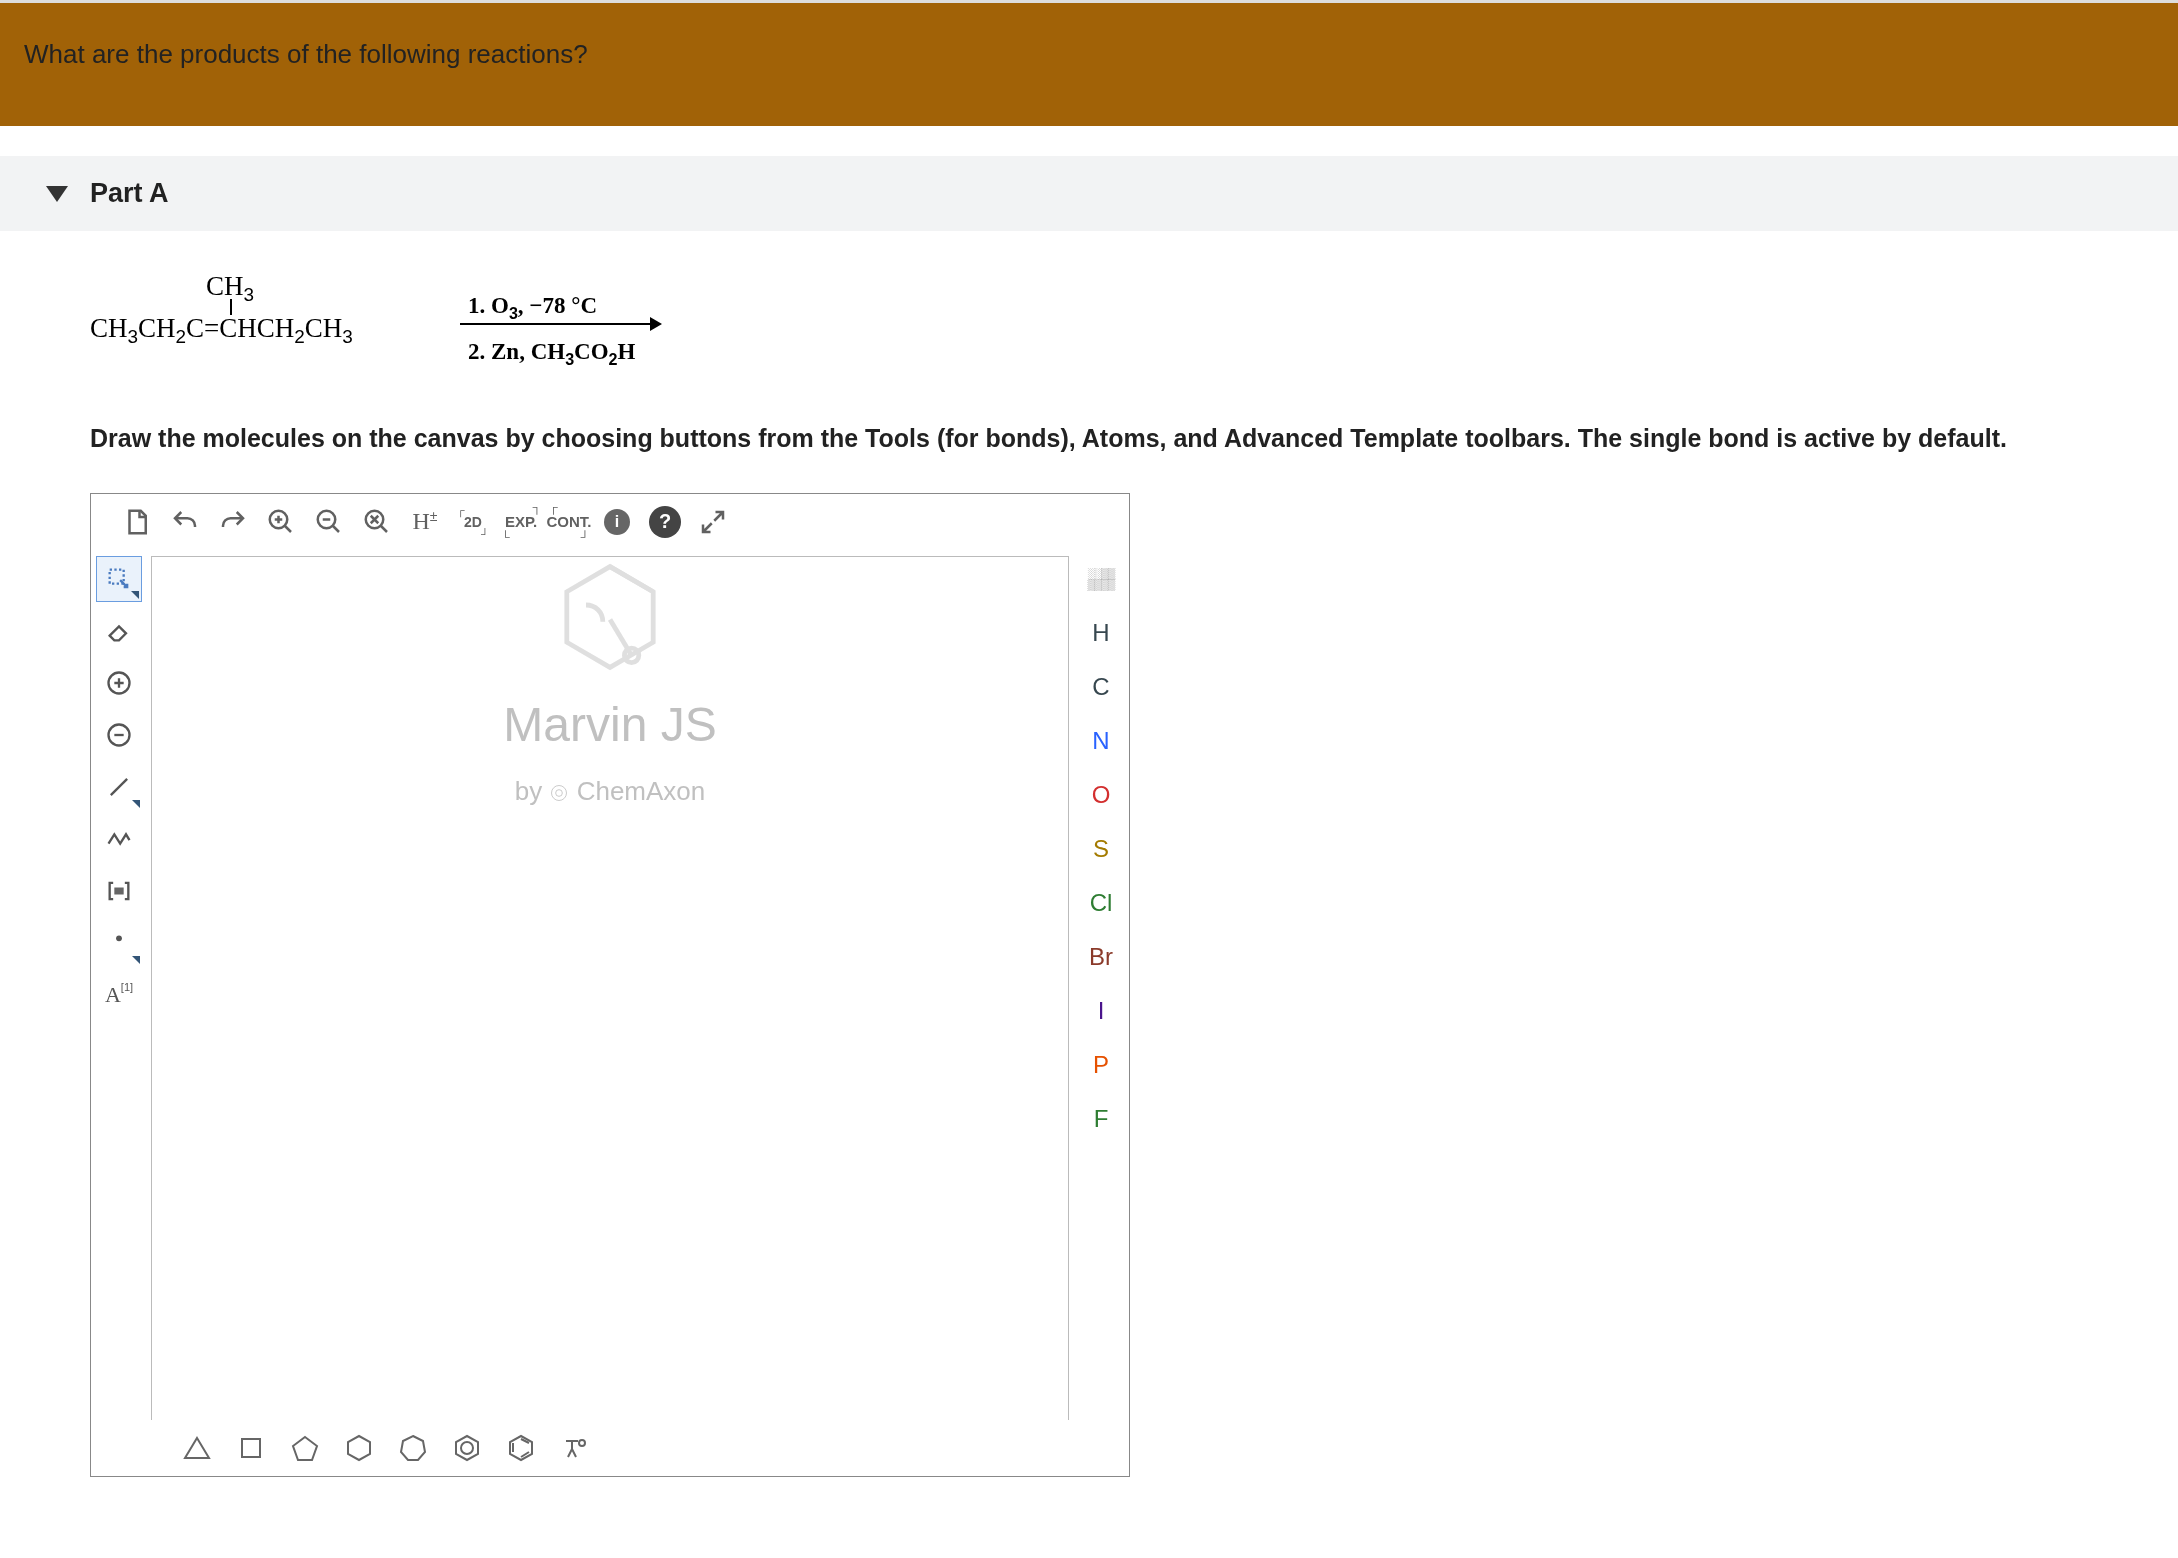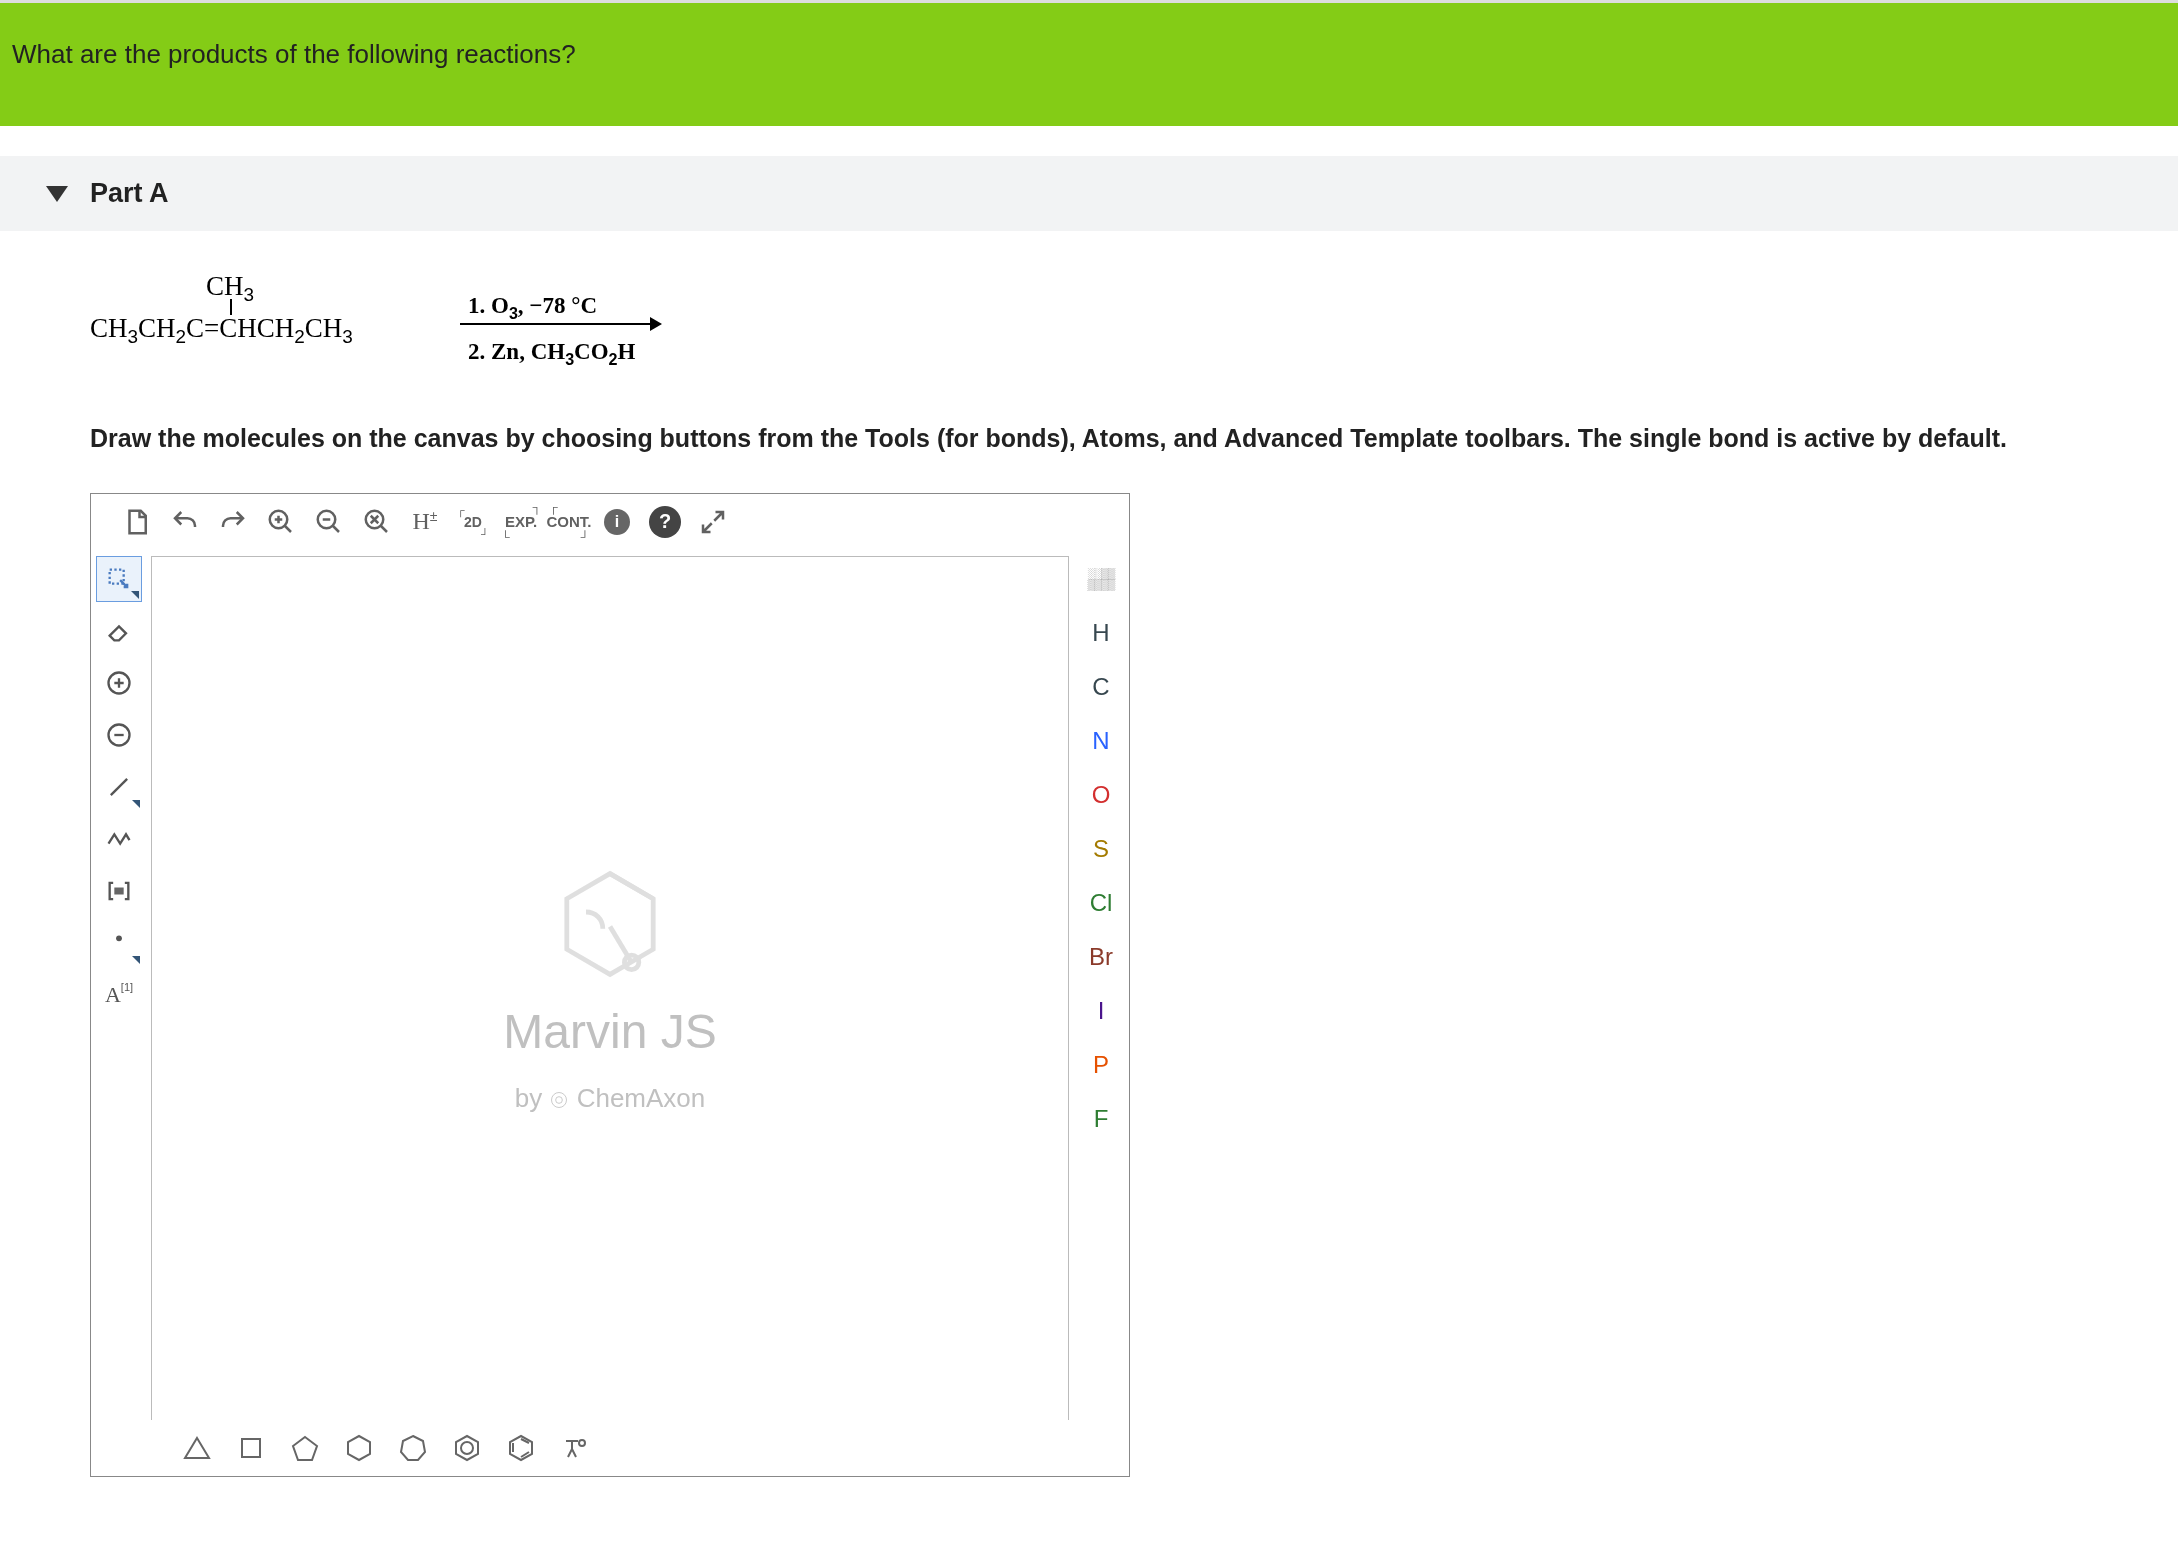--- a/index.html
+++ b/index.html
@@ -1,18 +1,18 @@
 <!DOCTYPE html>
 <html><head>
 <meta charset="utf-8">
 <style>
 * { margin:0; padding:0; box-sizing:border-box; font-family: -apple-system, BlinkMacSystemFont, "Segoe UI", Helvetica, Arial, sans-serif; }
 body { background:#fff; width:2178px; height:1558px; overflow:hidden; }
 
-.banner { background:#84cc16; padding:36px 20px 56px 12px; font-size:26px; color:#222; border-top:3px solid #ddd; }
+.banner { background:#a16207; padding:36px 20px 56px 24px; font-size:26px; color:#222; border-top:3px solid #ddd; }
 
 .part-header { background:#f2f3f4; padding:22px 20px 22px 46px; display:flex; align-items:center; gap:22px; margin-top:30px; }
 .part-header .tri { width:0; height:0; border-left:11px solid transparent; border-right:11px solid transparent; border-top:16px solid #333; }
 .part-header .label { font-size:27px; font-weight:700; color:#222;text-align:center; }
 
 .content { padding:40px 0 0 90px; }
 
 .reaction { position:relative; height:90px; width:600px; margin-bottom:63px; }
 .reaction .ch3 { position:absolute; left:116px; top:0; font-size:27px; font-family:'Times New Roman',serif; }
 .reaction .ch3 sub { font-size:.7em; }
@@ -35,21 +35,21 @@
 .tool-ic.txt { font-size:15px; font-weight:600; }
 .help-badge { width:32px; height:32px; border-radius:50%; background:#444; color:#fff; display:flex; align-items:center; justify-content:center; font-weight:700; font-size:20px; }
 
 .editor-body { display:flex; height:870px; }
 .left-toolbar { width:56px; display:flex; flex-direction:column; align-items:center; padding-top:6px; gap:6px; }
 .lt { width:46px; height:46px; display:flex; align-items:center; justify-content:center; cursor:pointer; position:relative; }
 .lt.sel { border:1px solid #6a9de0; background:#eaf2fb; }
 .lt svg { width:28px; height:28px; stroke:#555; fill:none; stroke-width:2; }
 .lt .tri-mark { position:absolute; right:2px; bottom:2px; width:0; height:0; border-left:8px solid transparent; border-top:8px solid #357; }
 
-.canvas-area { flex:1; background:#fff; border:1px solid #bbb; margin:6px 4px 0 4px; position:relative; display:flex; align-items:center; justify-content:center; border-bottom:none; }
+.canvas-area { flex:1; background:#fff; border:1px solid #bbb; margin:6px 4px 0 4px; position:relative; display:flex; justify-content:center; border-bottom:none; }
 .marvin-wm { text-align:center; color:#c0c0c0; }
 .marvin-wm .hex { width:120px; height:120px; margin:0 auto 20px; opacity:.5; }
 .marvin-wm .hex svg { width:100%; height:100%; stroke:#c0c0c0; fill:none; stroke-width:4; }
 .marvin-wm .t1 { font-size:48px; font-weight:400; }
 .marvin-wm .t2 { font-size:26px; margin-top:24px; }
 
 .right-toolbar { width:56px; display:flex; flex-direction:column; align-items:center; padding-top:6px; gap:8px; }
 .atom-btn { width:46px; height:46px; display:flex; align-items:center; justify-content:center; cursor:pointer; font-size:24px; font-weight:400; }
 .atom-H { color:#37474f; }
 .atom-C { color:#37474f; }

